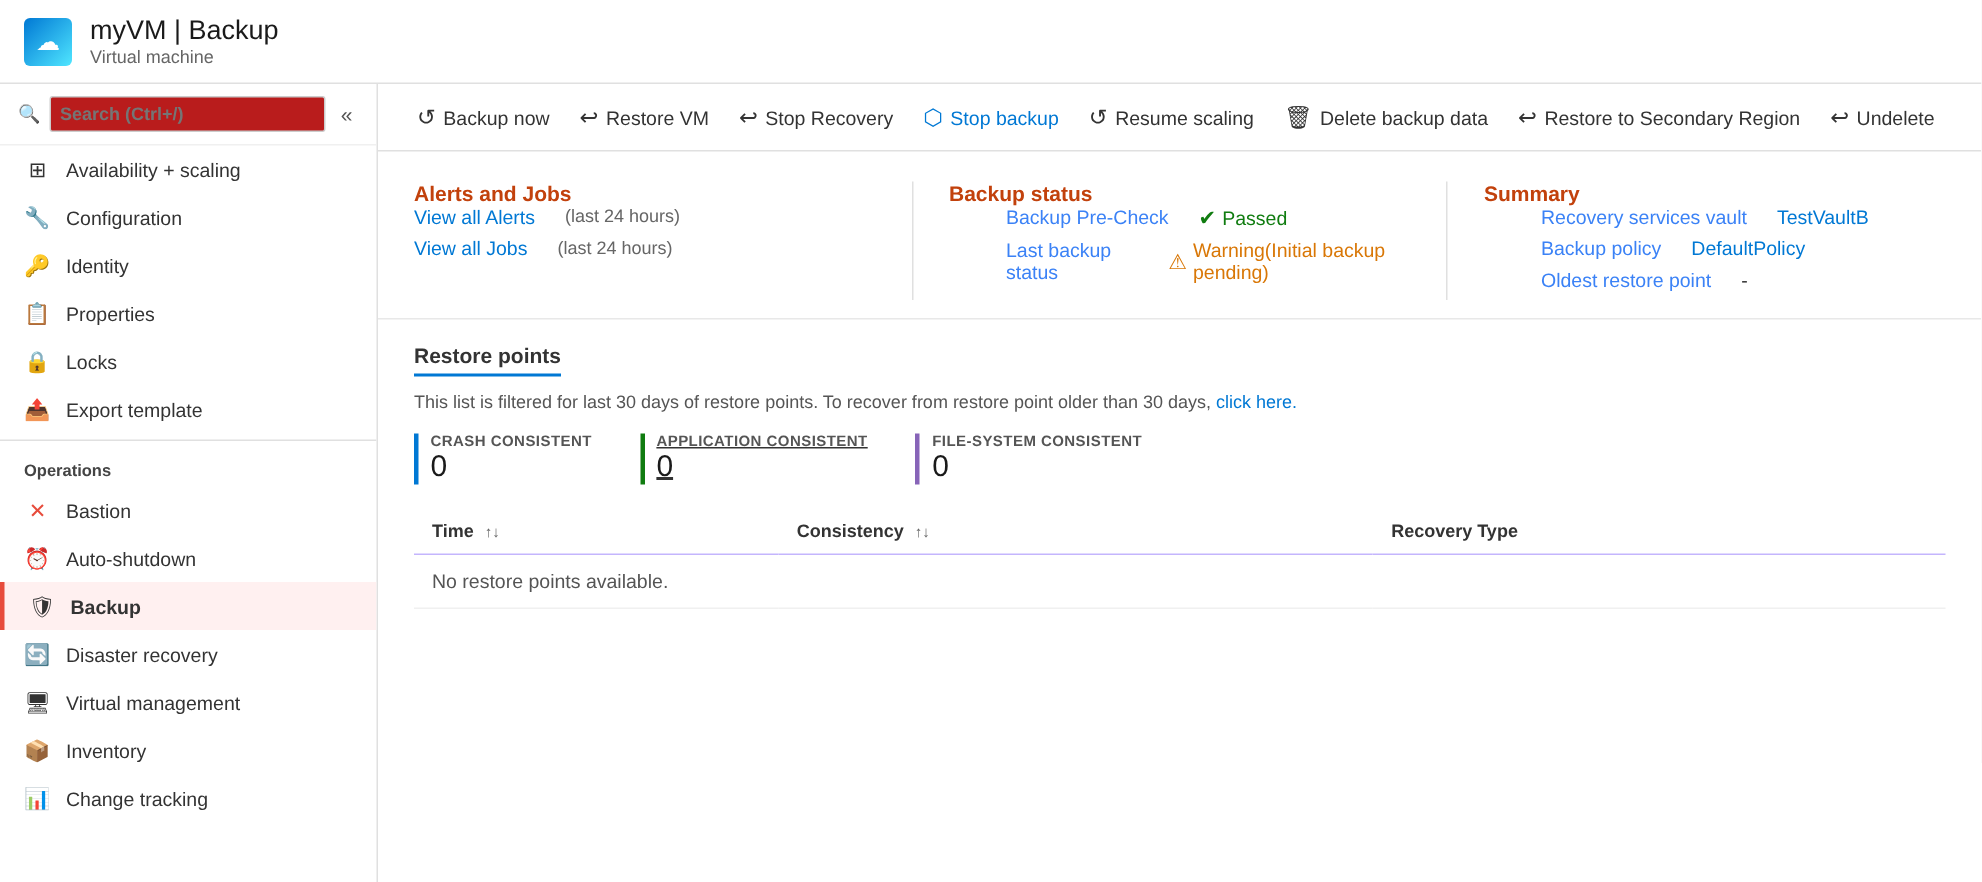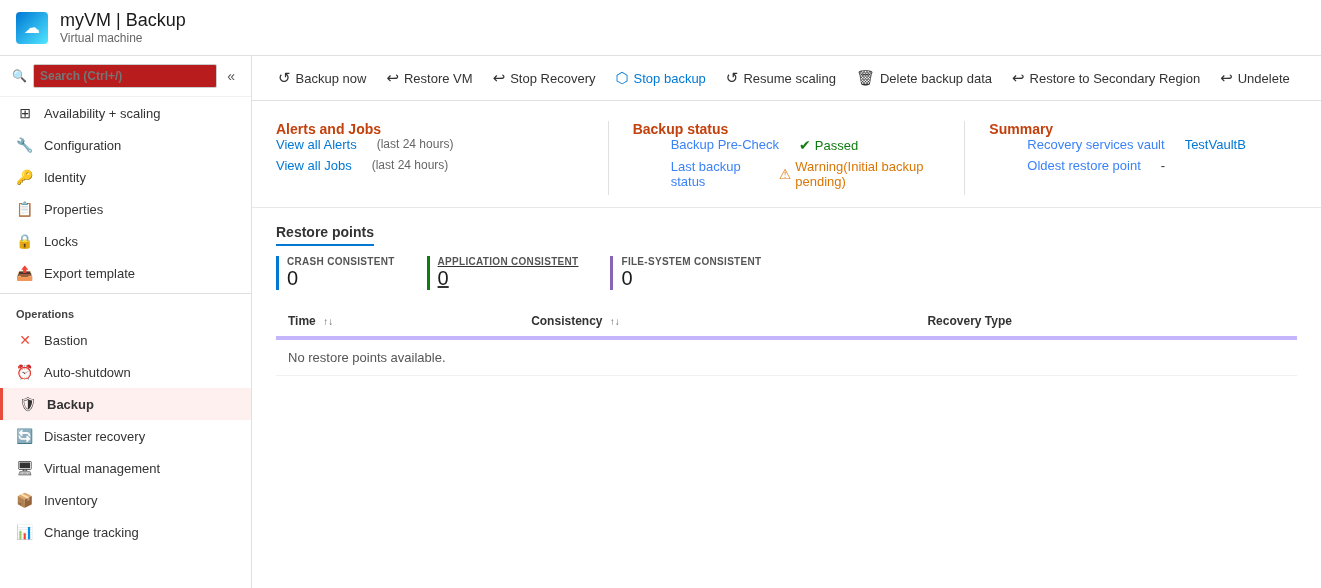--- a/index.html
+++ b/index.html
@@ -62,21 +62,21 @@
     .stats-row { display: flex; gap: 32px; margin-bottom: 16px; }
     .stat-item { border-left: 3px solid; padding-left: 8px; }
     .stat-item.crash { border-color: #0078d4; }
     .stat-item.app { border-color: #107c10; text-decoration: underline; }
     .stat-item.fs { border-color: #8764b8; }
     .stat-label { font-size: 10px; font-weight: 600; color: #555; text-transform: uppercase; letter-spacing: 0.3px; }
     .stat-value { font-size: 20px; font-weight: 400; color: #1a1a1a; }
 
     
     .restore-table { width: 100%; border-collapse: collapse; }
-    .restore-table th { text-align: left; padding: 8px 12px; font-size: 12px; font-weight: 600; color: #333; border-bottom: 4px solid #c4b5fd; }
+    .restore-table th { text-align: left; padding: 8px 12px; font-size: 12px; font-weight: 600; color: #333; border-bottom: 1px solid #c4b5fd; }
     .restore-table td { padding: 10px 12px; font-size: 13px; border-bottom: 1px solid #f0f0f0; color: #555; }
     .sort-icon { color: #666; font-size: 10px; margin-left: 4px; cursor: pointer; }
     .no-data { color: #555; font-size: 13px; }
 
     
     ::-webkit-scrollbar { width: 6px; }
     ::-webkit-scrollbar-thumb { background: #c0c0c0; border-radius: 3px; }
 
     
     .vm-icon { width: 32px; height: 32px; background: linear-gradient(135deg, #0078d4, #50e6ff); border-radius: 4px; display: flex; align-items: center; justify-content: center; color: white; font-size: 16px; }
@@ -238,28 +238,36 @@
 
       <div class="panel-divider"></div>
 
       <div class="panel">
         <div class="panel-title">Summary</div>
         <div class="panel-row">
           <span class="panel-label">Recovery services vault</span>
           <a class="panel-link">TestVaultB</a>
         </div>
         <div class="panel-row">
+          <span class="panel-label">Backup policy</span>
+          <a class="panel-link">DefaultPolicy</a>
+        </div>
+        <div class="panel-row">
           <span class="panel-label">Oldest restore point</span>
           <span class="panel-value">-</span>
         </div>
       </div>
     </div>
 
     <div class="restore-section">
       <div class="restore-title">Restore points</div>
+      <p class="restore-note">
+        <span>This list is filtered for last 30 days of restore points. To recover from restore point older than 30 days,</span>
+        <a class="panel-link">click here.</a>
+      </p>
 
       
       <div class="stats-row">
         <div class="stat-item crash">
           <div class="stat-label">CRASH CONSISTENT</div>
           <div class="stat-value">0</div>
         </div>
         <div class="stat-item app">
           <div class="stat-label">APPLICATION CONSISTENT</div>
           <div class="stat-value">0</div>

